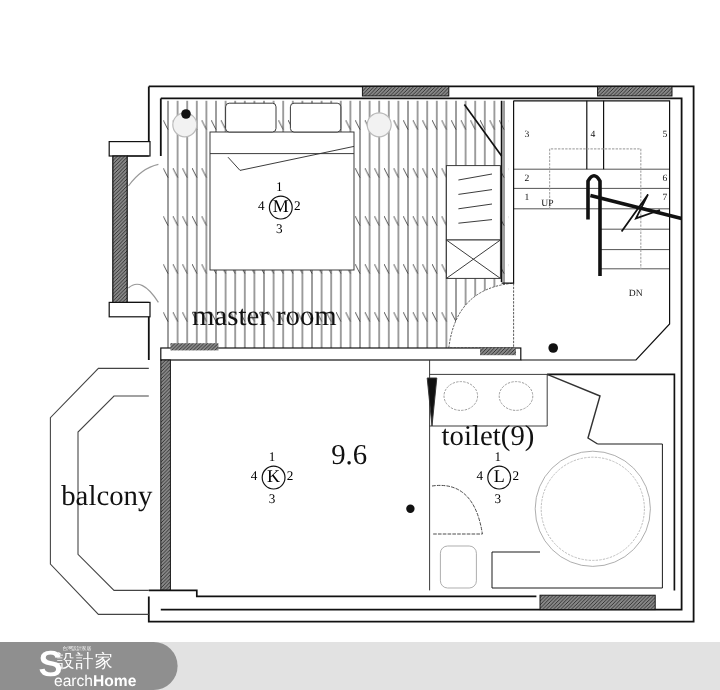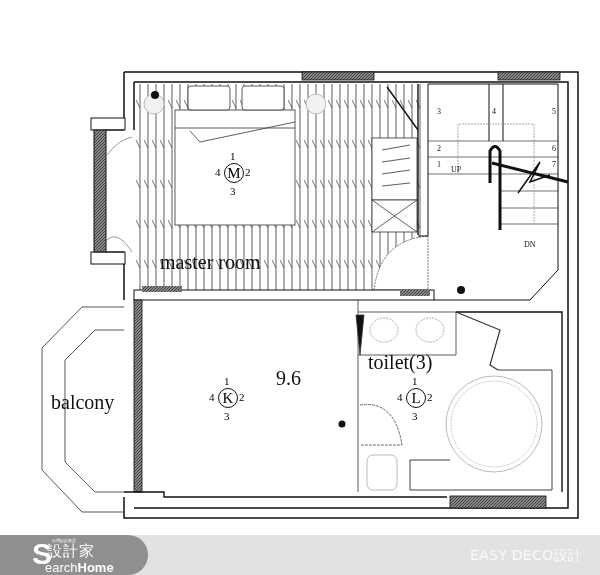--- a/index.html
+++ b/index.html
@@ -1,19 +1,19 @@
 <!DOCTYPE html>
 <html><head>
 <meta charset="utf-8">
 <style>
   html,body{margin:0;padding:0;background:#fff;}
   body{width:600px;height:575px;position:relative;overflow:hidden;font-family:"Liberation Serif","DejaVu Serif",serif;}
   svg.plan{position:absolute;left:0;top:0;}
   .lbl{position:absolute;color:#111;white-space:nowrap;line-height:1;}
-  .room{font-size:20px;}
+  .room{font-size:24px;}
   .stair{font-size:8px;}
   .marker{position:absolute;width:44px;height:50px;}
   .marker .c{position:absolute;left:12px;top:13px;width:20px;height:20px;border:1.6px solid #111;border-radius:50%;box-sizing:border-box;font-size:15px;text-align:center;line-height:18px;}
   .marker .n1{position:absolute;left:18px;top:0;font-size:11px;}
   .marker .n2{position:absolute;left:33px;top:16px;font-size:11px;}
   .marker .n3{position:absolute;left:18px;top:35px;font-size:11px;}
   .marker .n4{position:absolute;left:3px;top:16px;font-size:11px;}
   .footer{position:absolute;left:0;top:535px;width:600px;height:40px;background:#e2e2e2;}
   .footer .pill{position:absolute;left:0;top:0;width:148px;height:40px;background:#8f8f8f;border-radius:0 20px 20px 0;}
   .logo-s{position:absolute;left:32px;top:4px;font-family:"Liberation Sans",sans-serif;font-size:30px;color:#fff;font-weight:bold;line-height:1;}
@@ -129,22 +129,22 @@
   <path d="M124 492 L164 492 L164 497 L447 497" fill="none" stroke="#111" stroke-width="1.4"></path>
 
   <g fill="none" stroke="#444" stroke-width="0.9">
     <path d="M124 307 L82 307 L42 348 L42 470 L82 512 L124 512"></path>
     <path d="M124 330 L95 330 L65 360 L65 462 L95 492 L124 492"></path>
   </g>
 </svg>
 
 <div class="lbl room" style="left:160px;top:252px;">master room</div>
 <div class="lbl room" style="left:276px;top:368px;">9.6</div>
-<div class="lbl room" style="left:368px;top:352px;">toilet(3)</div>
-<div class="lbl room" style="left:51px;top:392px;">balcony</div>
+<div class="lbl room" style="left:368px;top:352px;">toilet(9)</div>
+<div class="lbl room" style="left:51px;top:402px;">balcony</div>
 
 <div class="marker" style="left:212px;top:150px;">
   <span class="n1">1</span>
   <span class="n2">2</span>
   <span class="n3">3</span>
   <span class="n4">4</span>
   <span class="c">M</span>
 </div>
 <div class="marker" style="left:206px;top:375px;">
   <span class="n1">1</span>
@@ -171,14 +171,13 @@
 <div class="lbl stair" style="left:451px;top:166px;">UP</div>
 <div class="lbl stair" style="left:524px;top:241px;">DN</div>
 
 <div class="footer">
   <div class="pill">
     <span class="logo-s">S</span>
     <span class="logo-tag">台灣設計家居</span>
     <span class="logo-cn">設計家</span>
     <span class="logo-en"><span>earch</span><b>Home</b></span>
   </div>
-  <div class="brand">EASY DECO設計</div>
 </div>
 
 </body></html>

